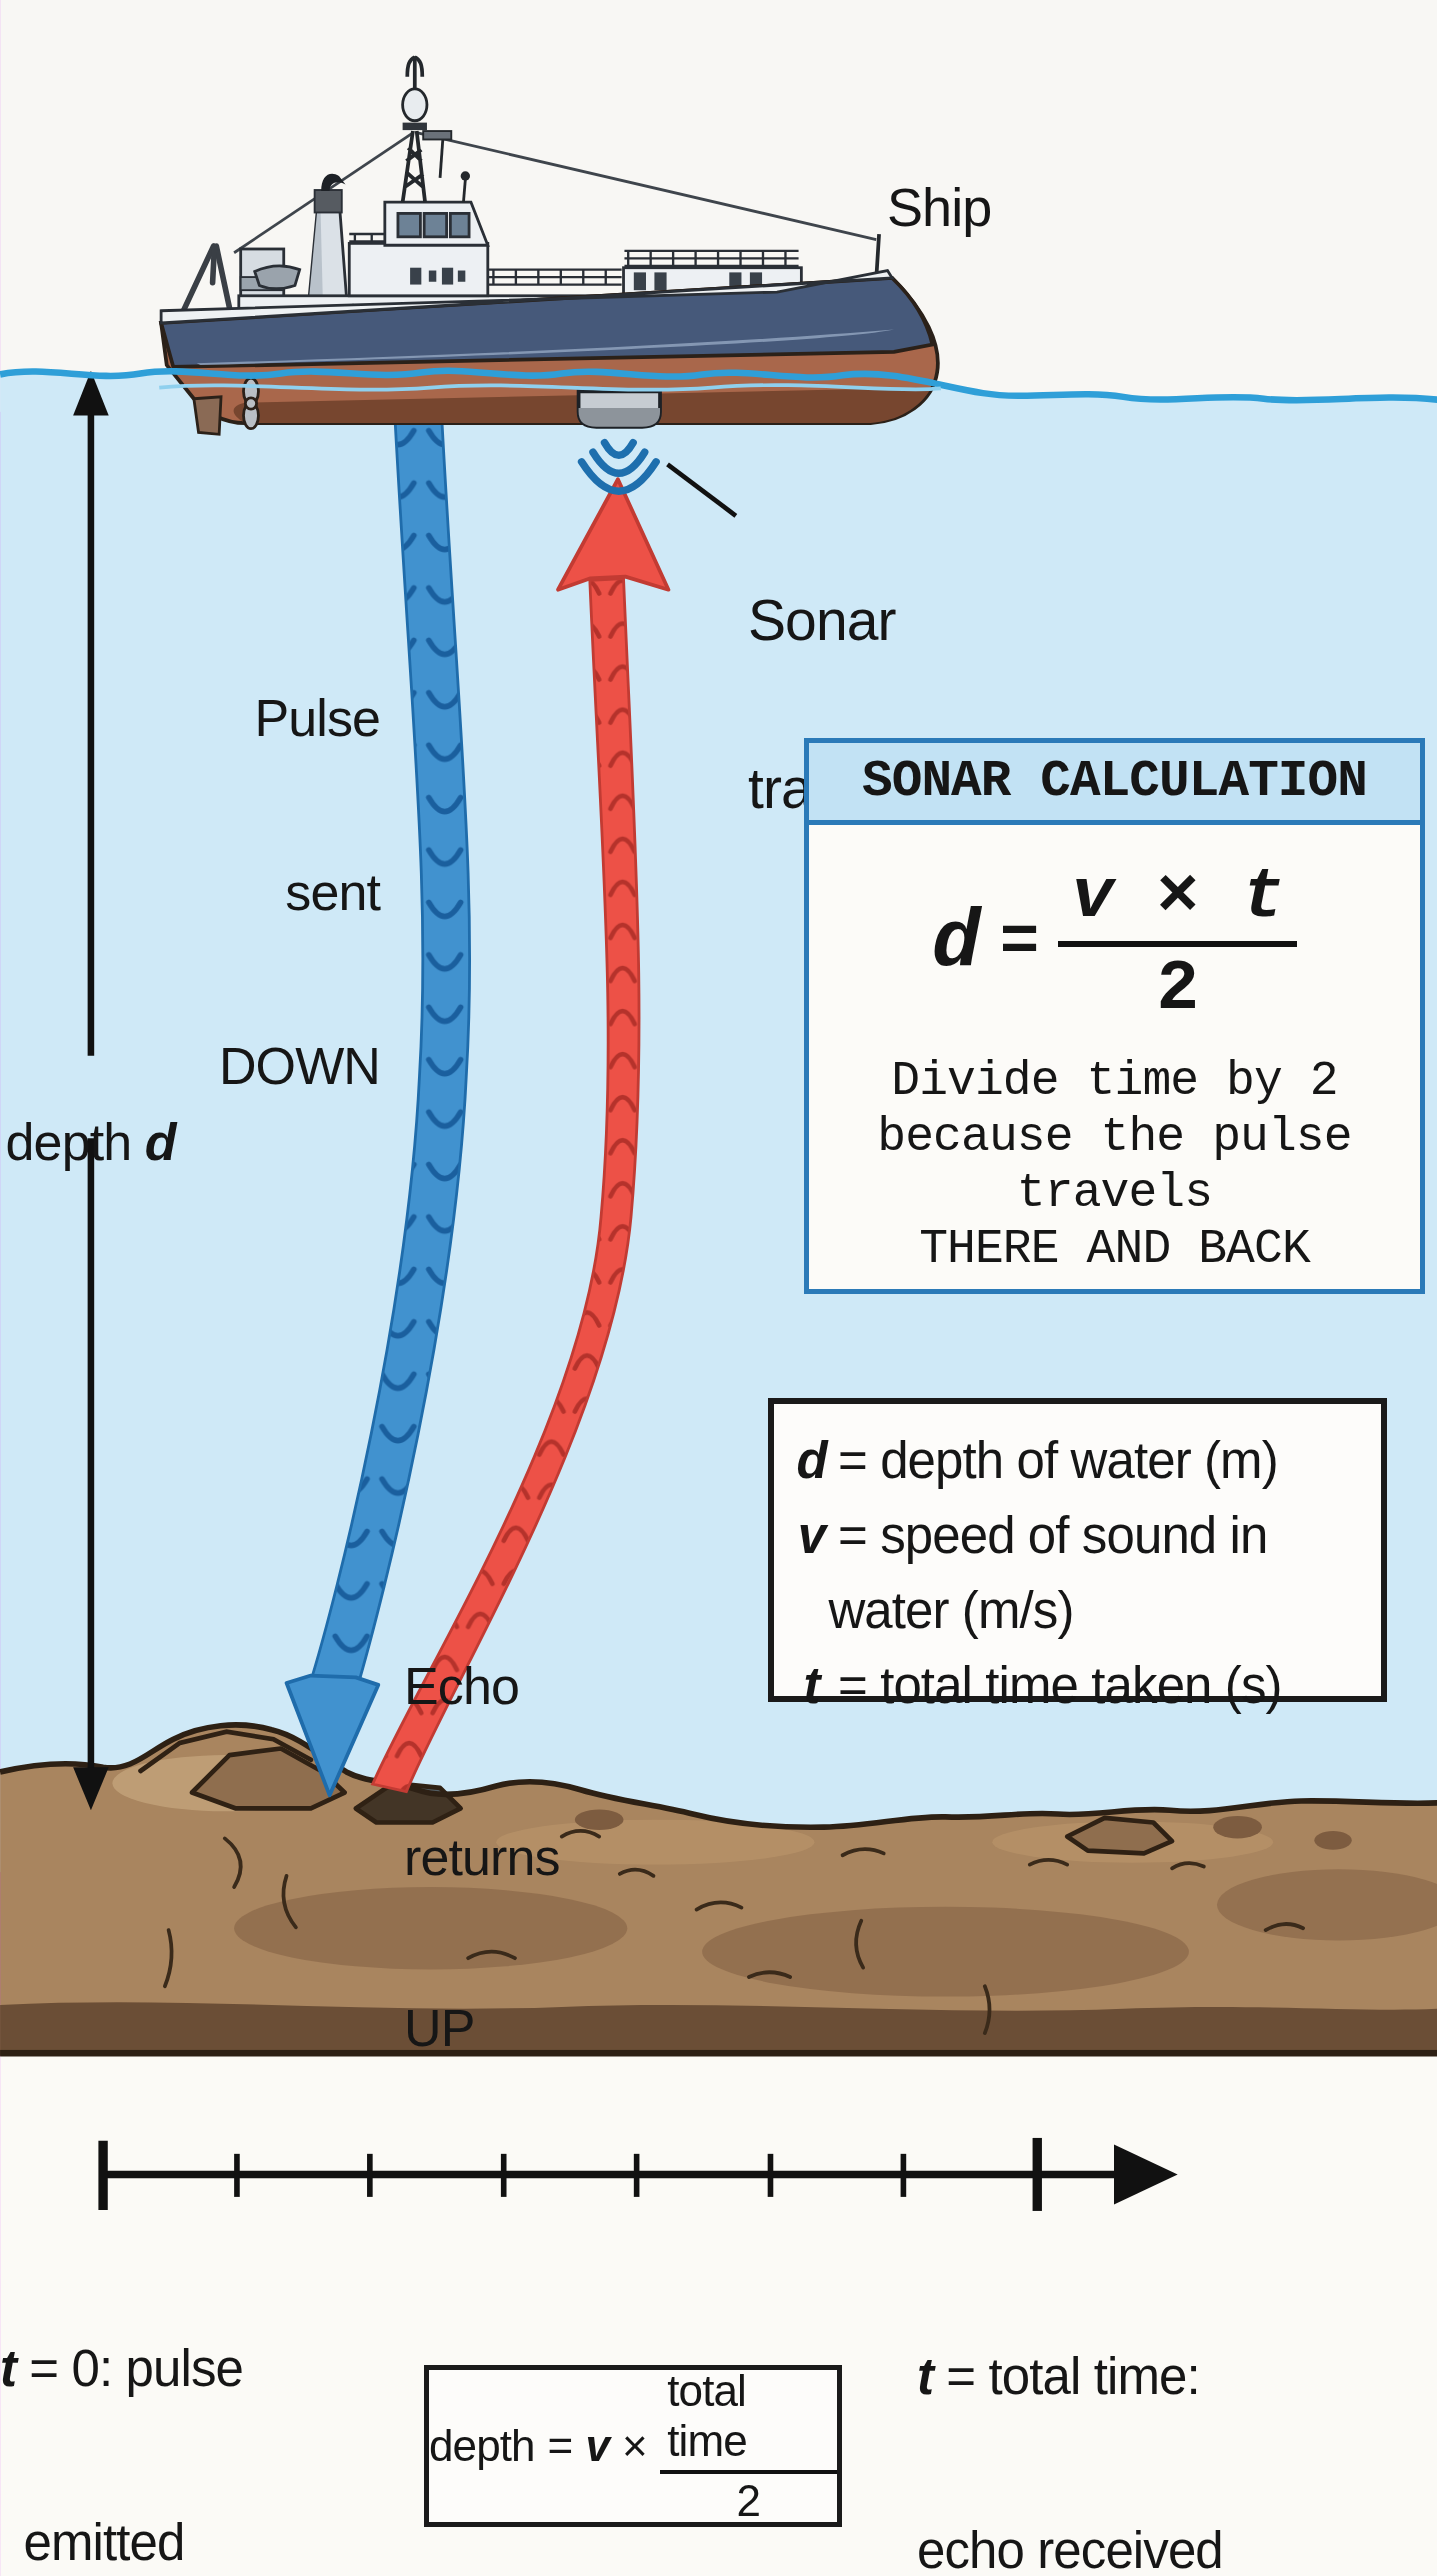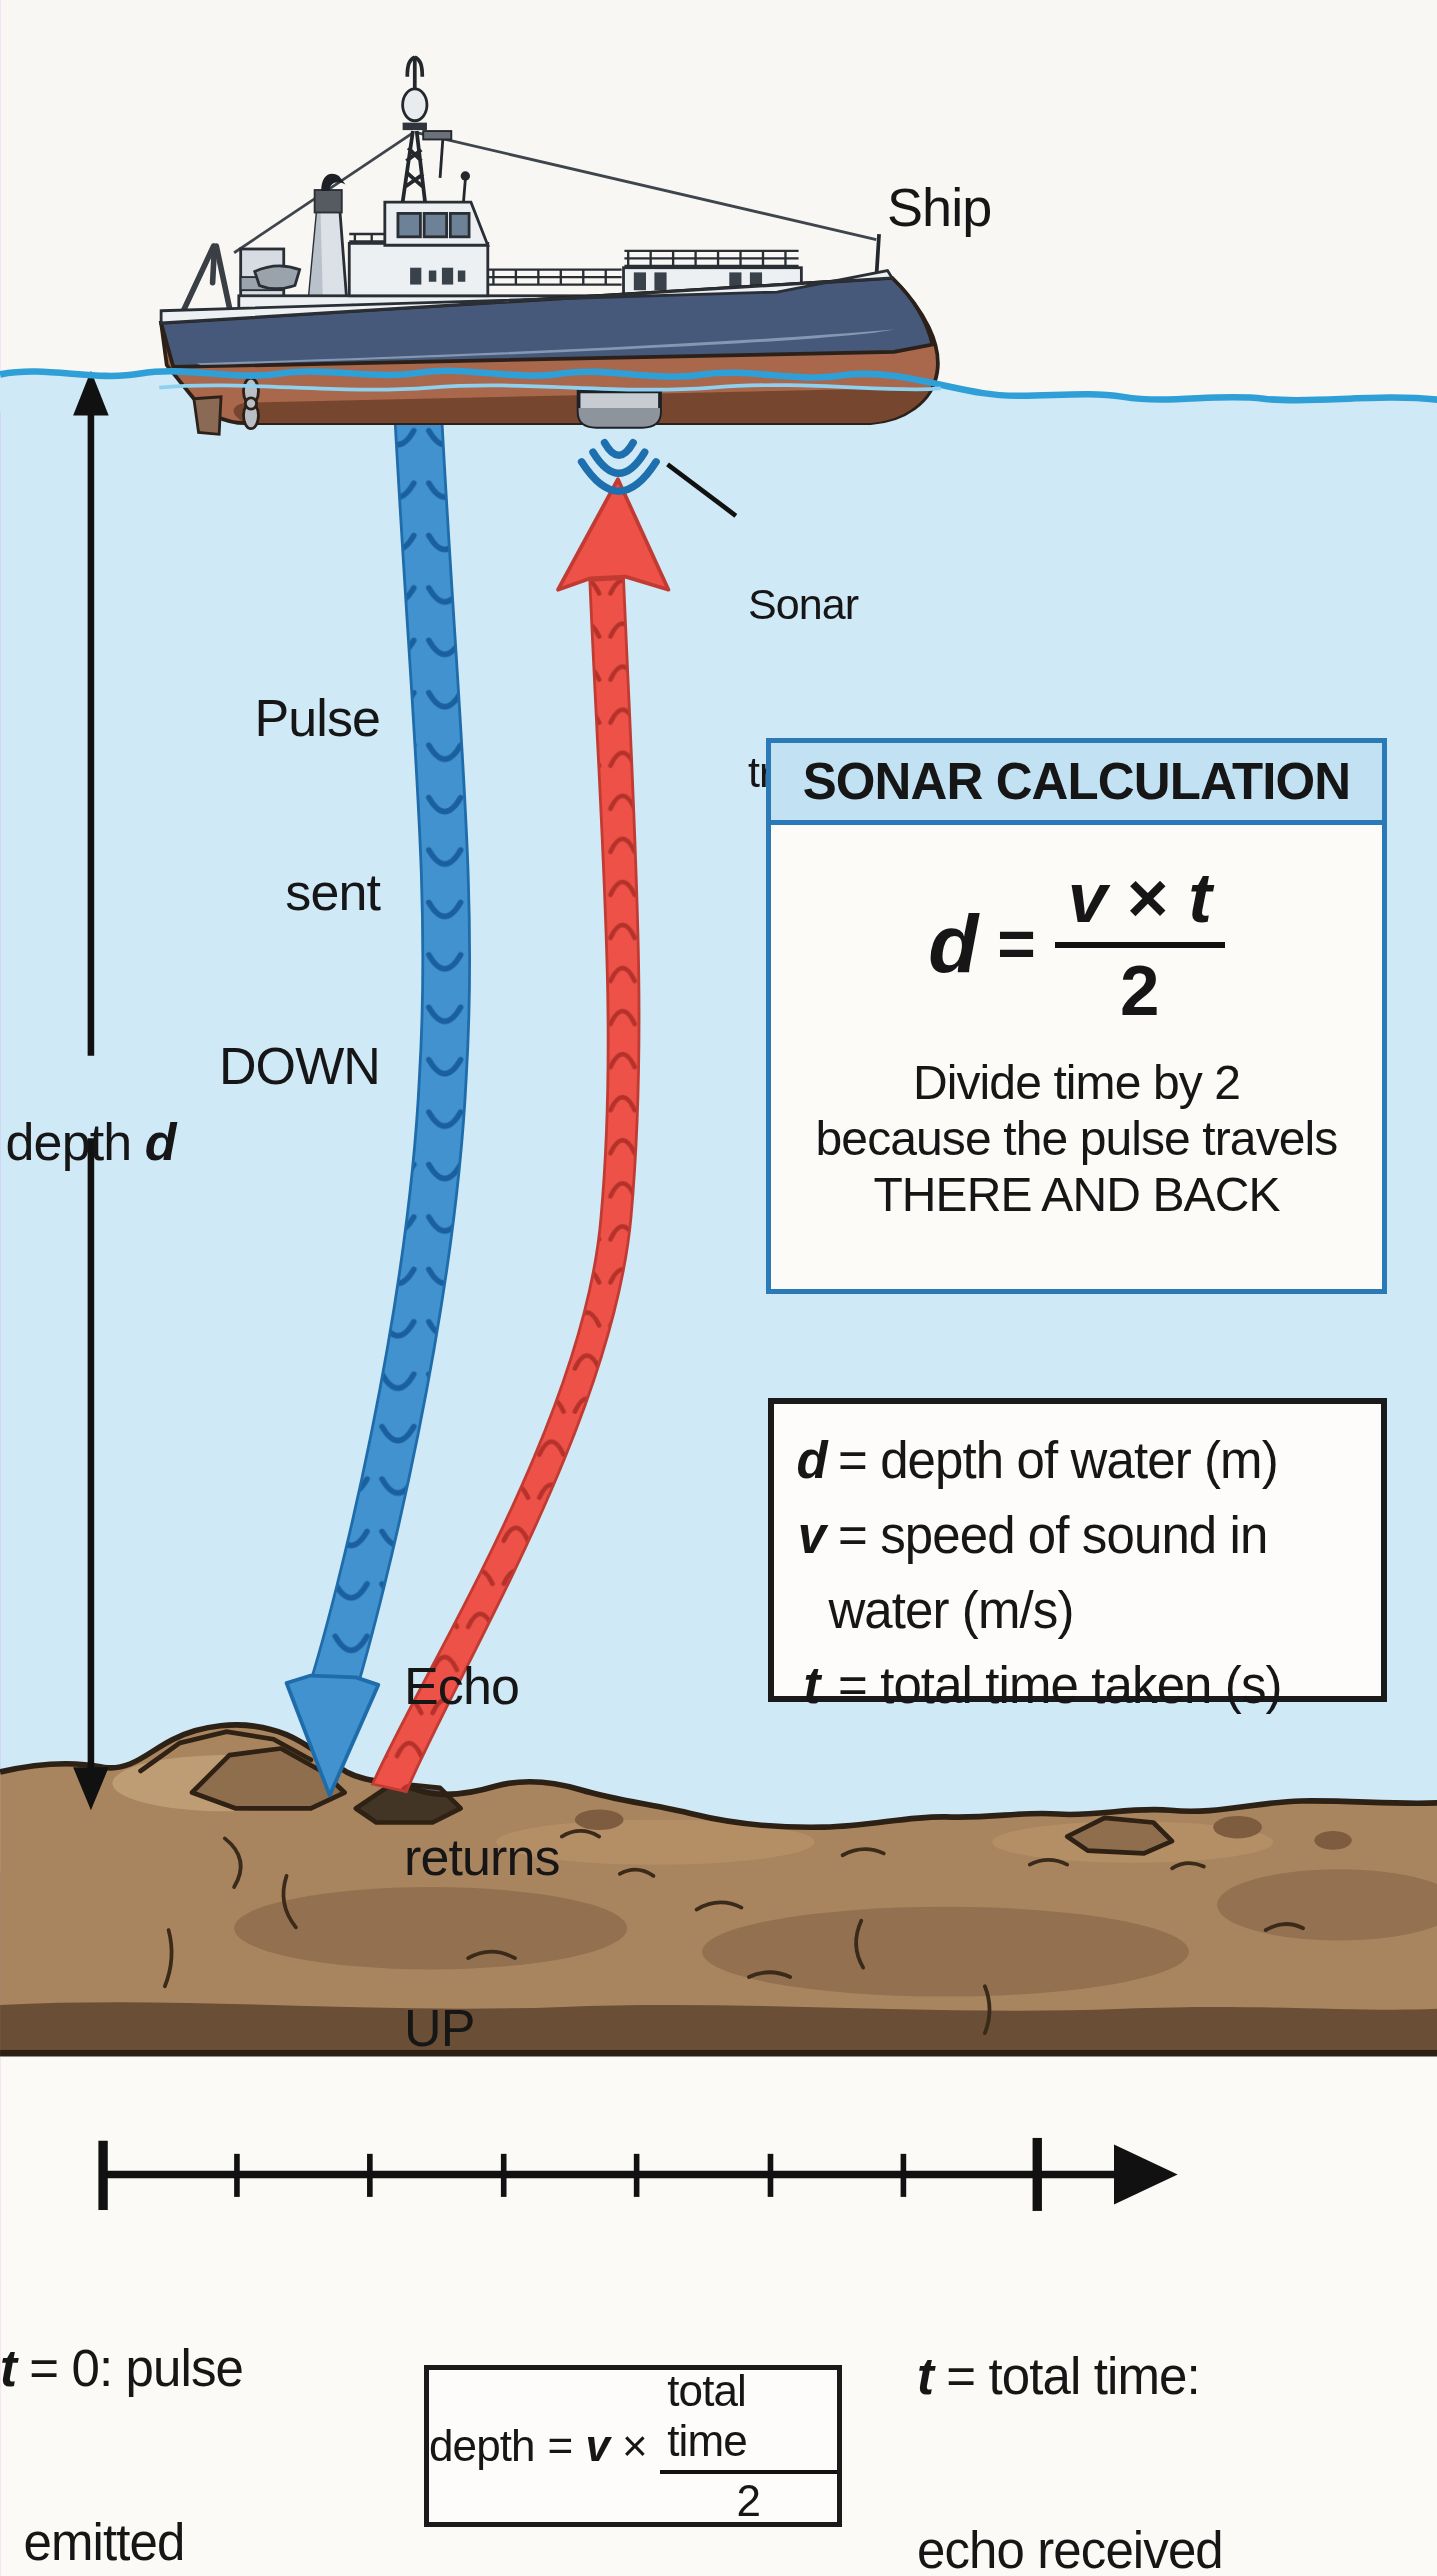--- a/index.html
+++ b/index.html
@@ -8,26 +8,26 @@
     background:#d946ef;
     font-family:"Liberation Sans",sans-serif;
     color:#161616;
   }
   #scene-svg{position:absolute;left:0;top:0;width:1438px;height:2576px;}
   .abs{position:absolute;}
   .lbl{letter-spacing:-0.9px;line-height:1.1;white-space:pre;}
   .var{font-style:italic;font-weight:bold;}
   
   .ship-lbl{left:887px;top:178px;font-size:54px;}
-  .sonar-lbl{left:748px;top:464px;font-size:43px;line-height:56px;}
+  .sonar-lbl{left:748px;top:480px;font-size:57px;line-height:56px;}
   .pulse-lbl{left:140px;top:573px;width:240px;text-align:right;font-size:52px;line-height:58px;}
   .echo-lbl{left:404px;top:1544px;font-size:52px;line-height:57px;}
   .depth-lbl{left:5.6px;top:1114px;font-size:52px;}
   
-  .calc-box{left:766px;top:738px;width:621px;height:556px;border:5.6px solid #2b7ab8;background:#fcfbf8;box-sizing:border-box;}
+  .calc-box{left:804px;top:738px;width:621px;height:556px;border:5.6px solid #2b7ab8;background:#fcfbf8;box-sizing:border-box;font-family:Liberation Mono, monospace;}
   .calc-head{height:77px;background:#c2e2f4;border-bottom:5.6px solid #2b7ab8;display:flex;align-items:center;justify-content:center;
              font-weight:bold;font-size:51px;letter-spacing:-0.9px;}
   .calc-formula{display:flex;align-items:center;justify-content:center;margin-top:32px;gap:19px;}
   .calc-formula .lhs{font-size:82px;}
   .calc-formula .eq{font-size:66px;font-weight:bold;}
   .frac{display:inline-flex;flex-direction:column;align-items:center;}
   .frac .num{font-size:71px;font-weight:bold;padding:0 13px;}
   .frac .bar{height:6.6px;background:#111;width:100%;margin:3.7px 0 1.9px 0;}
   .frac .den{font-size:71px;font-weight:bold;}
   .calc-note{margin-top:24px;text-align:center;font-size:48px;line-height:56px;letter-spacing:-0.9px;}

